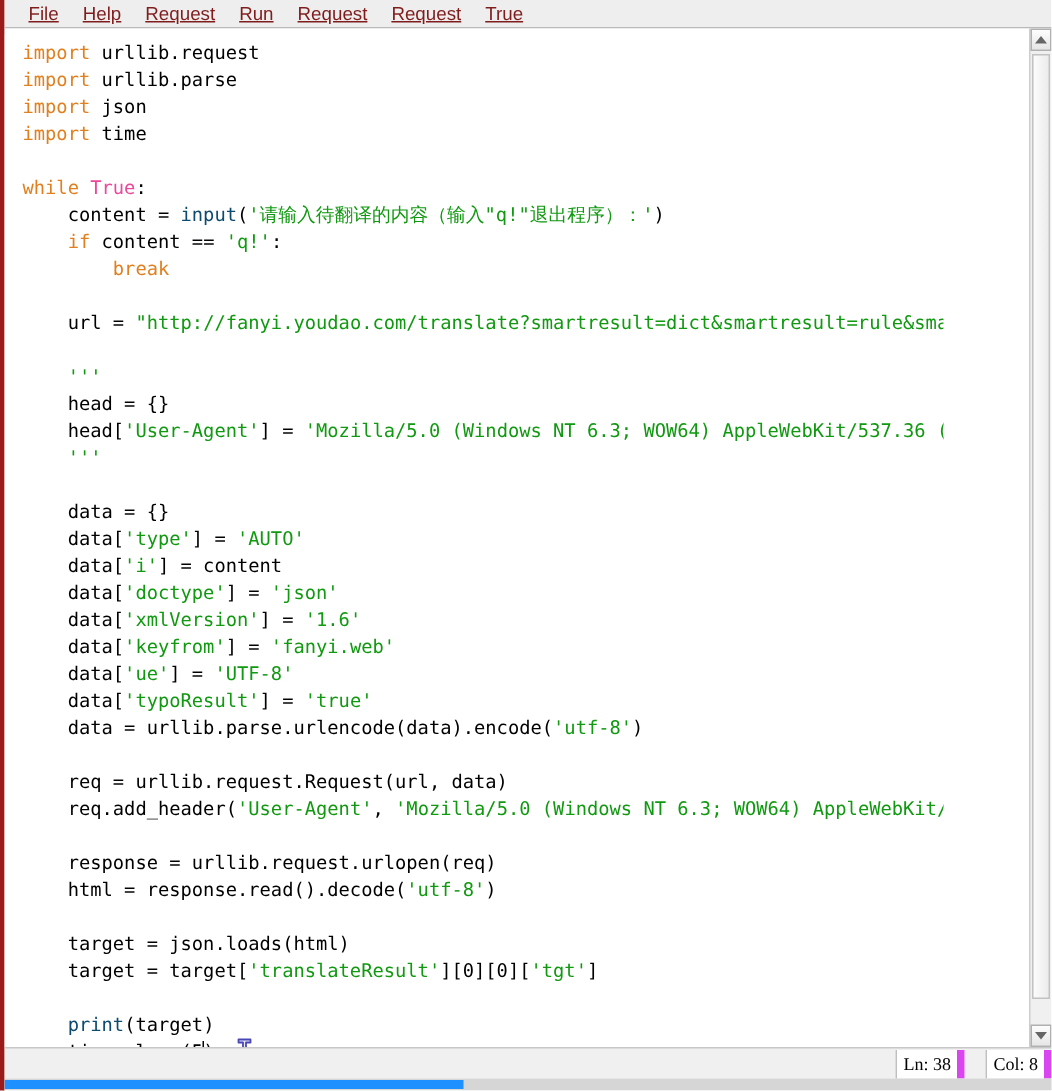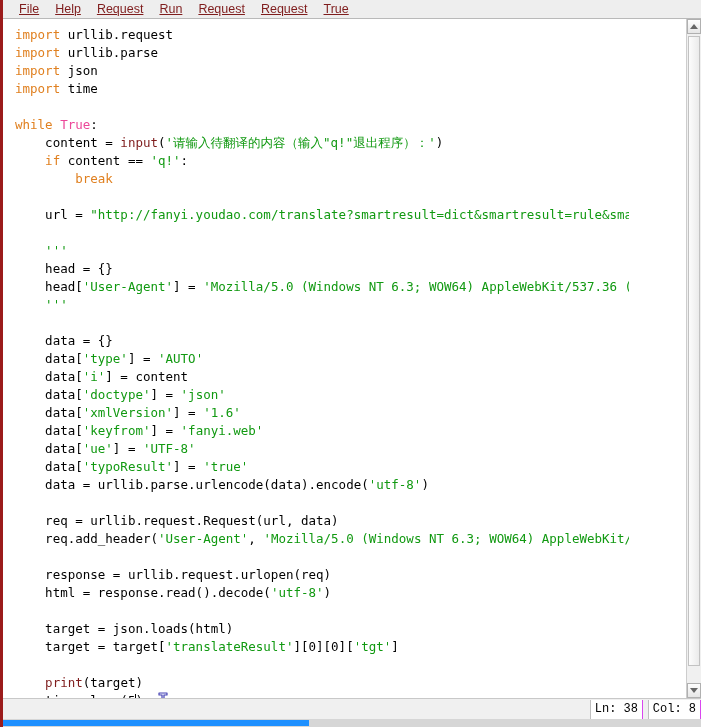--- a/index.html
+++ b/index.html
@@ -73,21 +73,21 @@
   .ln {
     height: 18px;
     line-height: 18px;
     white-space: pre;
     overflow: hidden;
     padding-left: 12px;
     box-sizing: border-box;
     color: #000000;
   }
   .kw   { color: #e08020; }        
-  .bi   { color: #7f1d1d; }        
+  .bi   { color: #0c4a6e; }        
   .str  { color: #119911; }        
   .bool { color: #ec4899; }
 
   
   .caret {
     display: inline-block;
     width: 1px;
     height: 13px;
     background: #000;
     vertical-align: -2px;
@@ -160,26 +160,26 @@
     height: 21px;
     background: #f0f0f0;
     border-top: 1px solid #c8c8c8;
     box-sizing: border-box;
   }
   .status-cell {
     position: absolute;
     top: 1px;
     height: 19px;
     line-height: 19px;
-    font-family: Liberation Mono, monospace;
+    font-family: Liberation Serif, serif;
     font-size: 12px;
     color: #000;
     background: #ffffff;
     border-left: 1px solid #bfbfbf;
-    border-right: 1px solid #d946ef;
+    border-right: 5px solid #d946ef;
     padding: 0 4px;
     box-sizing: border-box;
     white-space: nowrap;
   }
   #st-ln  { right: 58px; }
   #st-col { right: 0; }
 
   
   #hscroll {
     position: absolute;

